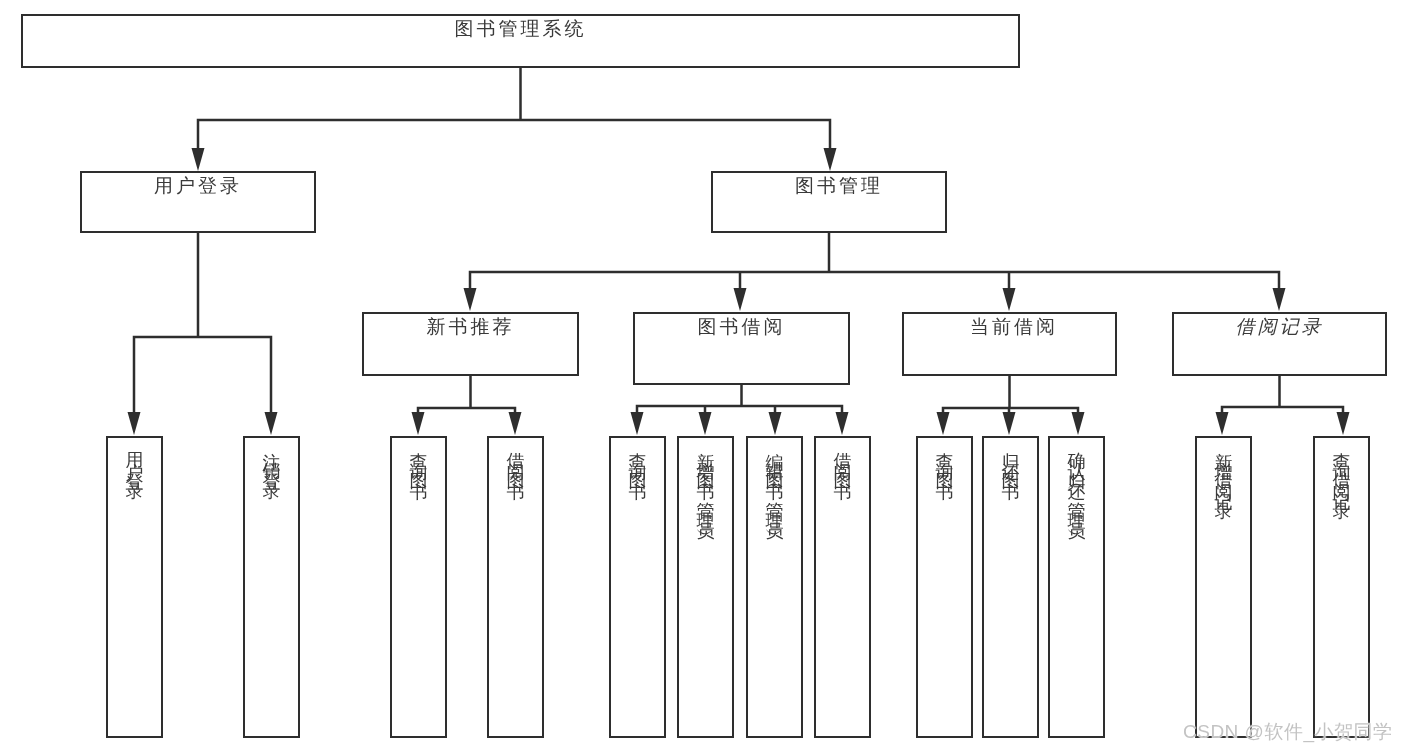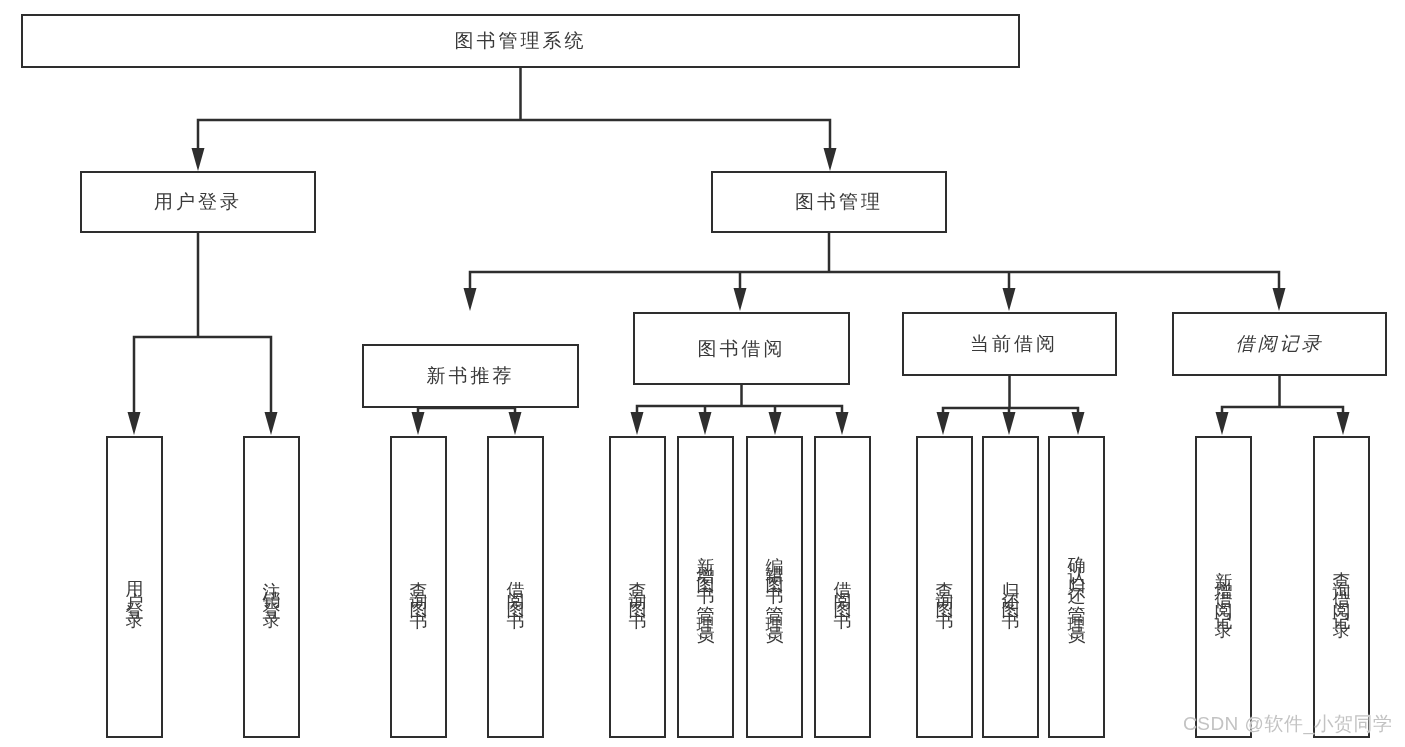--- a/index.html
+++ b/index.html
@@ -5,31 +5,31 @@
   html,body{margin:0;padding:0;background:#ffffff;}
   .stage{
     position:relative;width:1405px;height:747px;background:#ffffff;
     font-family:"Liberation Sans",sans-serif;overflow:hidden;
   }
   .connectors{position:absolute;left:0;top:0;z-index:1;}
   .connectors path{stroke:#2e2e2e;stroke-width:2.5;fill:none;}
   .connectors polygon{fill:#2e2e2e;stroke:none;}
   .box{
     position:absolute;z-index:2;background:#ffffff;box-sizing:border-box;
-    border:2.5px solid #2e2e2e;display:flex;align-items:center;justify-content:center;
+    border:2.5px solid #2e2e2e;display:flex;align-items:flex-start;justify-content:center;
     color:#3a3a3a;
   }
   .hlabel{font-size:19px;letter-spacing:3px;white-space:nowrap;}
   .vlabel{
     writing-mode:vertical-rl;text-orientation:mixed;
     font-size:18px;letter-spacing:10px;line-height:1;white-space:nowrap;
   }
   .watermark{
     position:absolute;z-index:3;color:#c3c3c3;font-size:19px;letter-spacing:.5px;
-    text-shadow:0 0 2px #ffffff,0 0 1px #ffffff;white-space:nowrap;
+    text-shadow:0 0 2px #ffffff,0 0 1px #ffffff;white-space:nowrap;margin-top:8px;
   }
 </style>
 </head>
 <body>
 
 <div class="stage">
 
   <svg class="connectors" width="1405" height="747" viewBox="0 0 1405 747">
 
     <path d="M520.5 66 V121 M196.75 120 H831.25 M198 120 V416 M830 120 V150" style="display:none"></path>
@@ -71,21 +71,21 @@
     <span class="hlabel">图书管理系统</span>
   </div>
 
   <div class="box" style="left:80px;top:171px;width:236px;height:62px;">
     <span class="hlabel">用户登录</span>
   </div>
   <div class="box" style="left:711px;top:171px;width:236px;height:62px;padding-left:20px;">
     <span class="hlabel">图书管理</span>
   </div>
 
-  <div class="box" style="left:362px;top:312px;width:217px;height:64px;margin-top:32px;">
+  <div class="box" style="left:362px;top:312px;width:217px;height:64px;">
     <span class="hlabel">新书推荐</span>
   </div>
   <div class="box" style="left:633px;top:312px;width:217px;height:73px;">
     <span class="hlabel">图书借阅</span>
   </div>
   <div class="box" style="left:902px;top:312px;width:215px;height:64px;padding-left:9px;">
     <span class="hlabel">当前借阅</span>
   </div>
   <div class="box" style="left:1172px;top:312px;width:215px;height:64px;font-style:italic;">
     <span class="hlabel">借阅记录</span>

